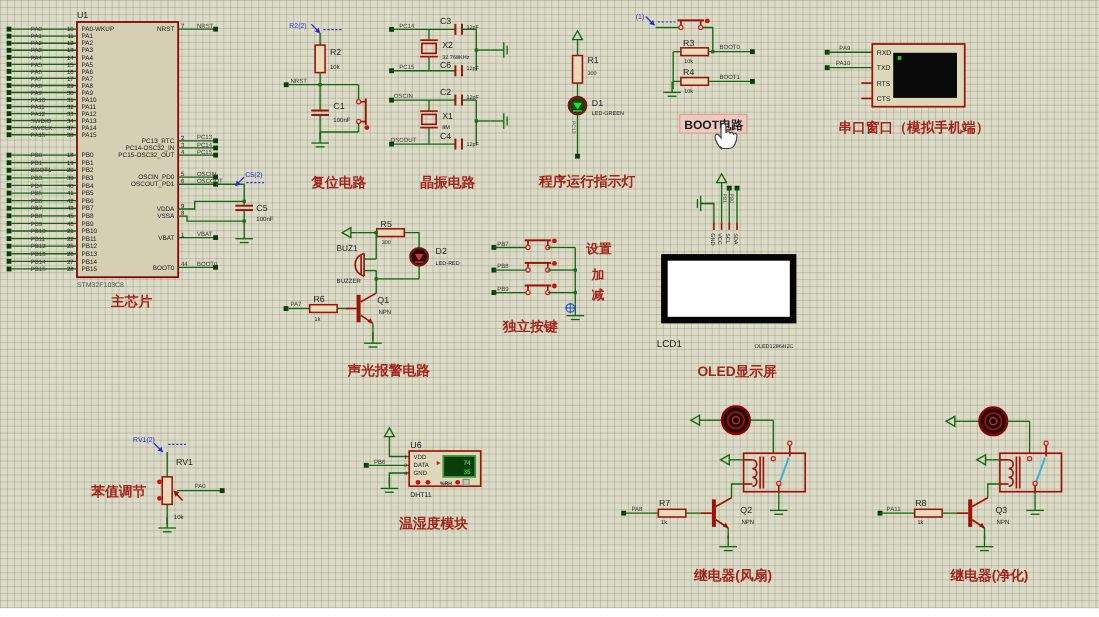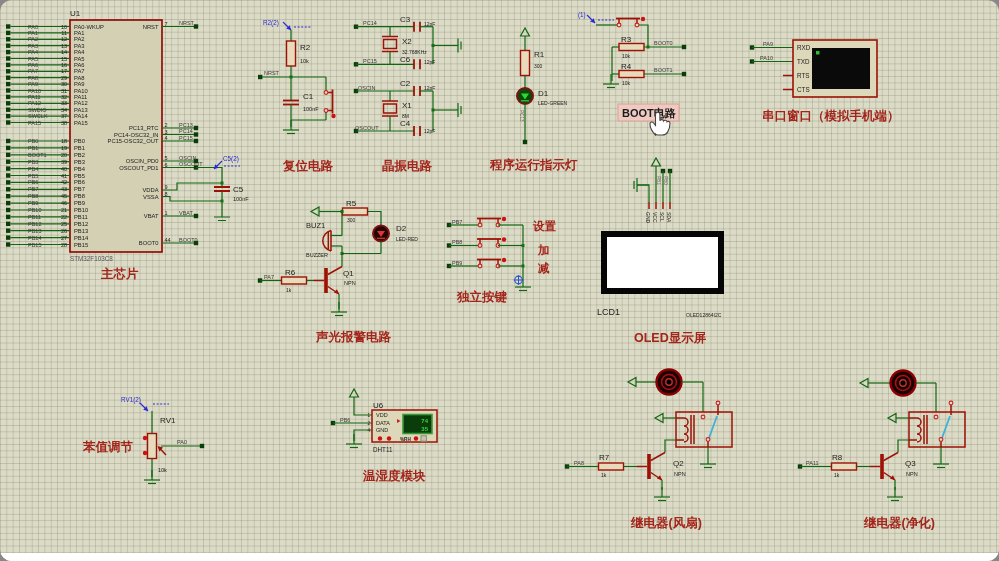--- a/index.html
+++ b/index.html
@@ -2,21 +2,21 @@
 <html><head>
 <meta charset="utf-8">
 <style>
   html,body{margin:0;padding:0;background:#888;}
   .stage{position:relative;width:999px;height:561px;overflow:hidden;
     background-color:#dcdbc7;
     background-image:
       linear-gradient(rgba(128,128,98,.30) 1px, transparent 1px),
       linear-gradient(90deg, rgba(128,128,98,.30) 1px, transparent 1px);
     background-size:6.35px 6.35px;
-    font-family:"Liberation Sans",sans-serif;border-radius:12px;}
+    font-family:"Liberation Sans",sans-serif;}
   svg text{font-family:"Liberation Sans",sans-serif;fill:#1c1c1c;}
   .w{stroke:#116611;stroke-width:1.2;fill:none}
   .r{stroke:#9c1206;stroke-width:1.5;fill:none}
   .rTh{stroke:#9c1206;stroke-width:1.8;fill:none}
   .body{fill:#e7dbbc;stroke:#9c1206;stroke-width:1.4}
   .tf{fill:#0a3d0a}
   .jc{fill:#157015}
   .rd{fill:#cc1111}
   .pc{fill:#e3ddc6;stroke:#cc2222;stroke-width:1.1}
   .blue{stroke:#2a2ad4;fill:none;stroke-width:1.1}

